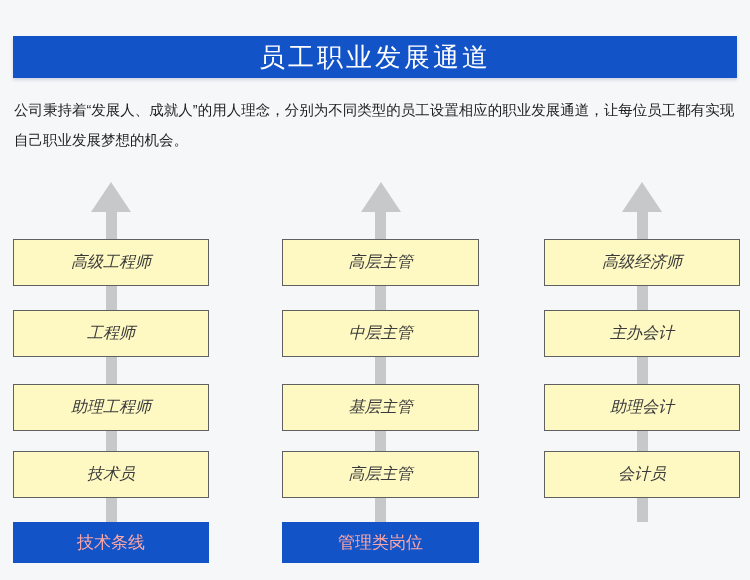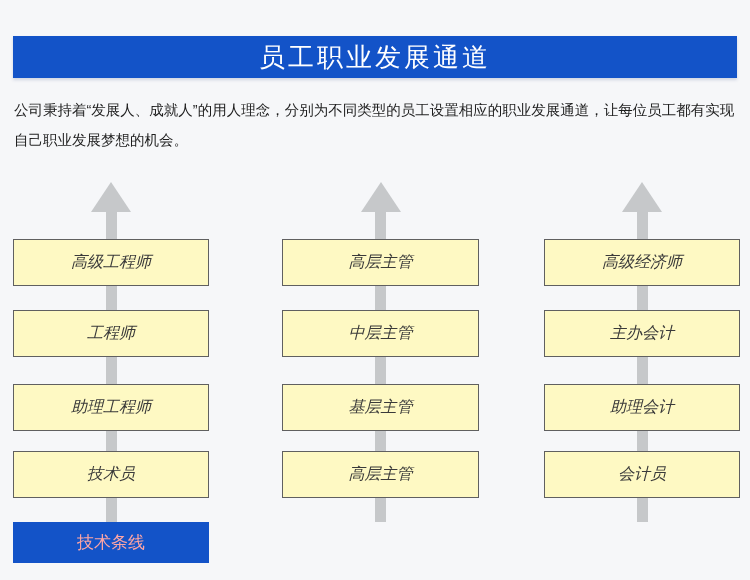--- a/index.html
+++ b/index.html
@@ -149,20 +149,23 @@
     </div>
     <div class="level-box lv-1">
       <span>中层主管</span>
     </div>
     <div class="level-box lv-2">
       <span>基层主管</span>
     </div>
     <div class="level-box lv-3">
       <span>高层主管</span>
     </div>
+    <div class="category-box">
+      <span>管理类岗位</span>
+    </div>
   </div>
 
   <div class="column col-2">
     <div class="arrow-head"></div>
     <div class="arrow-shaft"></div>
     <div class="level-box lv-1">
       <span>主办会计</span>
     </div>
     <div class="level-box lv-0">
       <span>高级经济师</span>

